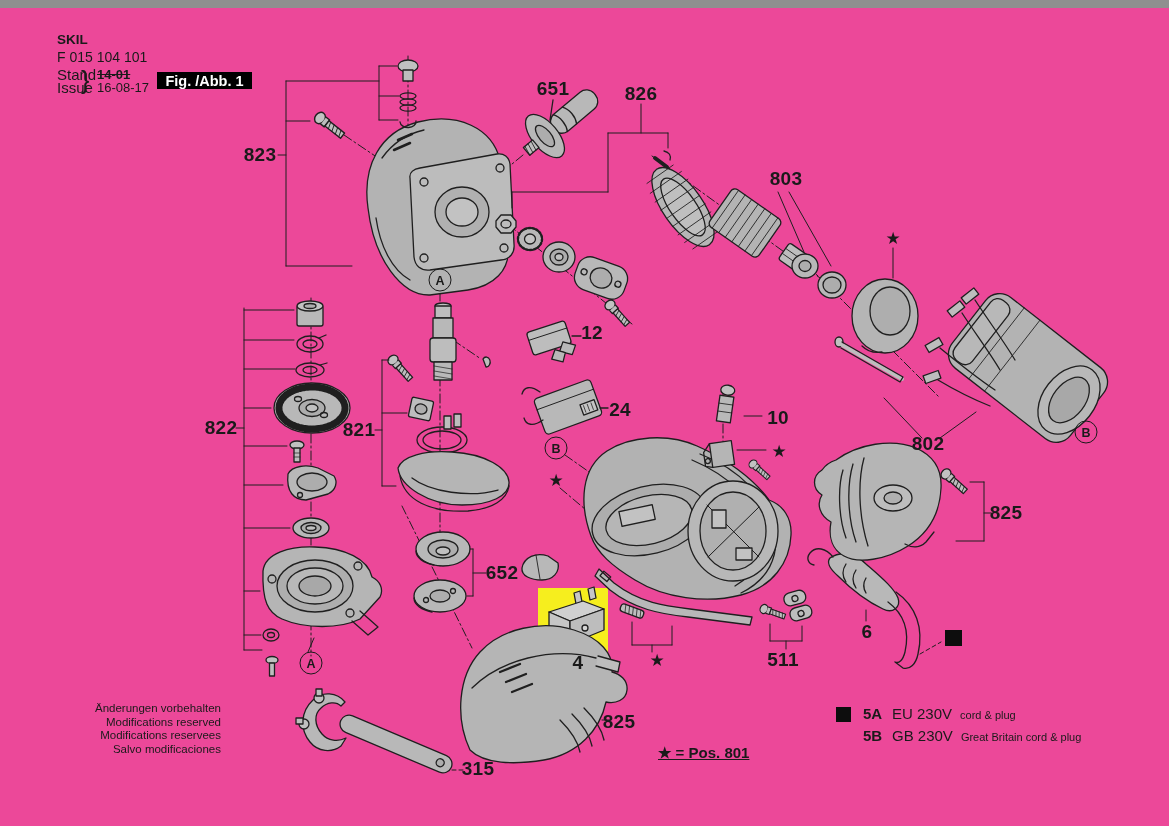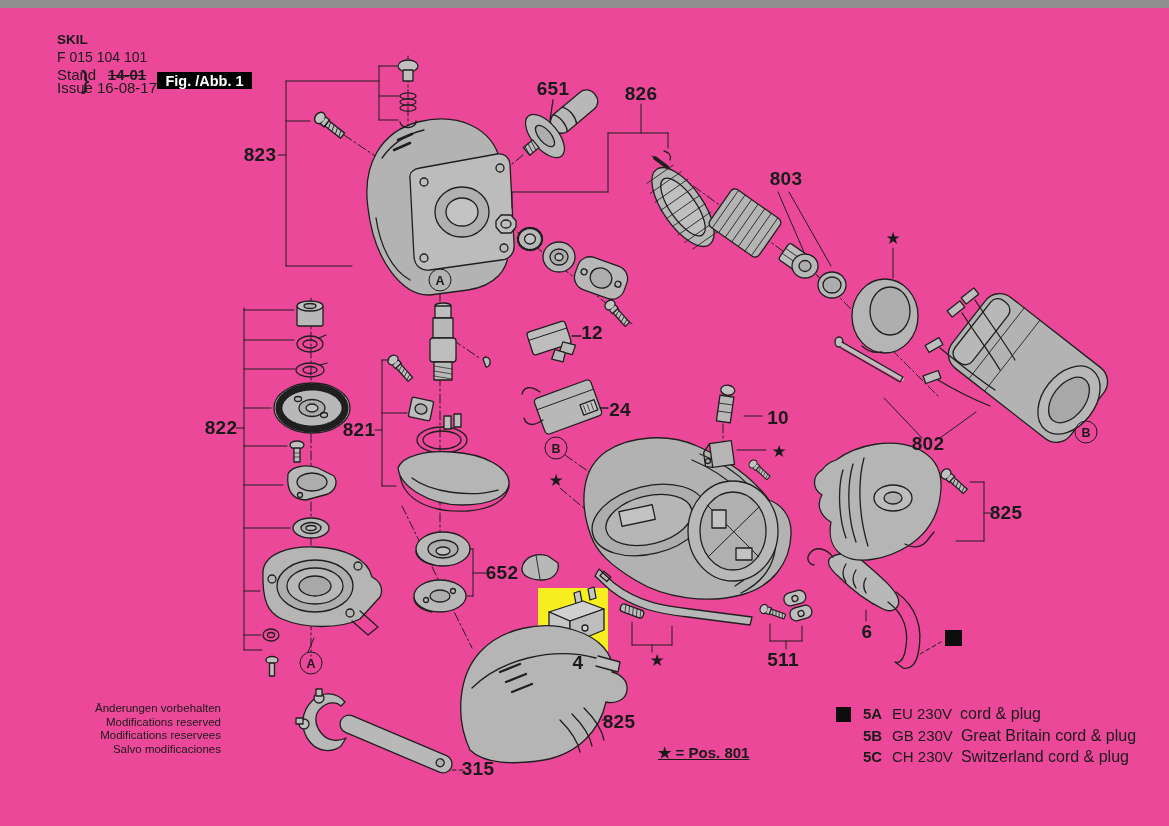--- a/index.html
+++ b/index.html
@@ -12,33 +12,33 @@
   .marker{position:absolute;transform:translate(-50%,-50%);width:21px;height:21px;
           border:1.8px solid #1a1a1a;border-radius:50%;display:flex;align-items:center;
           justify-content:center;font-size:12.5px;font-weight:bold;}
   .star{position:absolute;transform:translate(-50%,-50%);font-size:17px;}
   .blacksq{position:absolute;background:#0d0d0d;}
   
   .brand{position:absolute;left:57px;top:24px;font-size:13.5px;font-weight:bold;}
   .model{position:absolute;left:57px;top:41px;font-size:14px;}
   .si{position:absolute;left:57px;top:61px;font-size:15px;line-height:12.5px;}
   .brace{position:absolute;left:81px;top:58px;font-size:25px;font-weight:normal;}
-  .dates{position:absolute;left:97px;top:61px;font-size:15px;line-height:12.5px;text-align:center;}
+  .dates{position:absolute;left:97px;top:61px;font-size:13px;line-height:12.5px;}
   .dates .old{text-decoration:line-through;font-weight:bold;}
   .figbox{position:absolute;left:157px;top:64px;width:95px;height:17px;background:#000;color:#fff;
           display:flex;align-items:center;justify-content:center;font-weight:bold;font-size:14.5px;}
   
   .notes{position:absolute;left:95px;top:694px;font-size:11.5px;line-height:13.5px;text-align:right;}
   .starnote{position:absolute;left:658px;top:736px;font-size:15px;font-weight:bold;text-decoration:underline;}
   
   .legend{position:absolute;left:863px;top:697px;}
   .lrow{display:flex;align-items:baseline;height:21.5px;}
   .lcode{width:29px;font-weight:bold;font-size:15px;}
   .lreg{font-size:15px;margin-right:8px;white-space:nowrap;}
-  .ldesc{font-size:16px;white-space:nowrap;}
+  .ldesc{font-size:11px;white-space:nowrap;}
 </style>
 </head>
 <body>
 
 <div class="stage">
 
   <div class="hl"></div>
 
   <svg class="art" width="1169" height="826" viewBox="0 0 1169 826">
     <defs>
@@ -471,25 +471,20 @@
     <div class="lrow">
       <span class="lcode">5A</span>
       <span class="lreg">EU 230V</span>
       <span class="ldesc">cord &amp; plug</span>
     </div>
     <div class="lrow">
       <span class="lcode">5B</span>
       <span class="lreg">GB 230V</span>
       <span class="ldesc">Great Britain cord &amp; plug</span>
     </div>
-    <div class="lrow">
-      <span class="lcode">5C</span>
-      <span class="lreg">CH 230V</span>
-      <span class="ldesc">Switzerland cord &amp; plug</span>
-    </div>
   </div>
 
   <div class="notes">
     <div>Änderungen vorbehalten</div>
     <div>Modifications reserved</div>
     <div>Modifications reservees</div>
     <div>Salvo modificaciones</div>
   </div>
   <div class="starnote">★ = Pos. 801</div>
 

